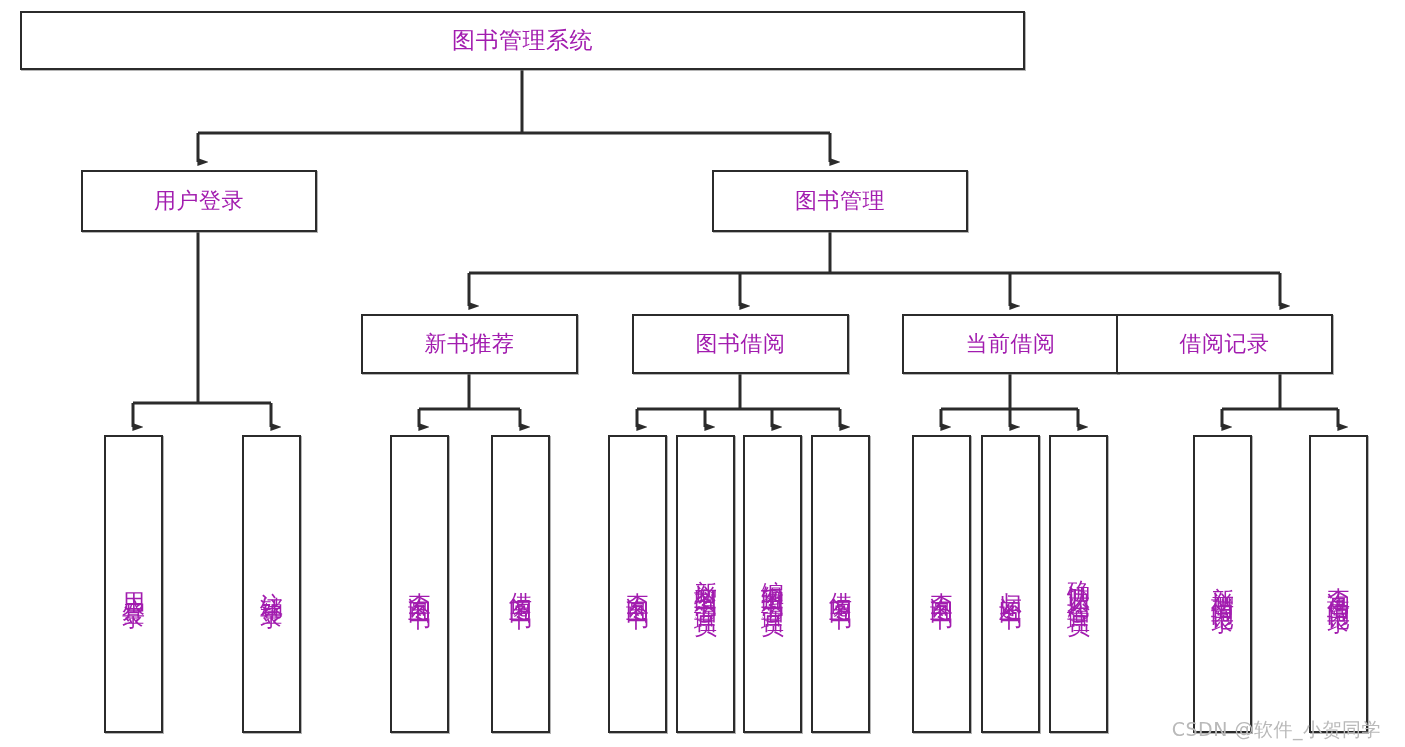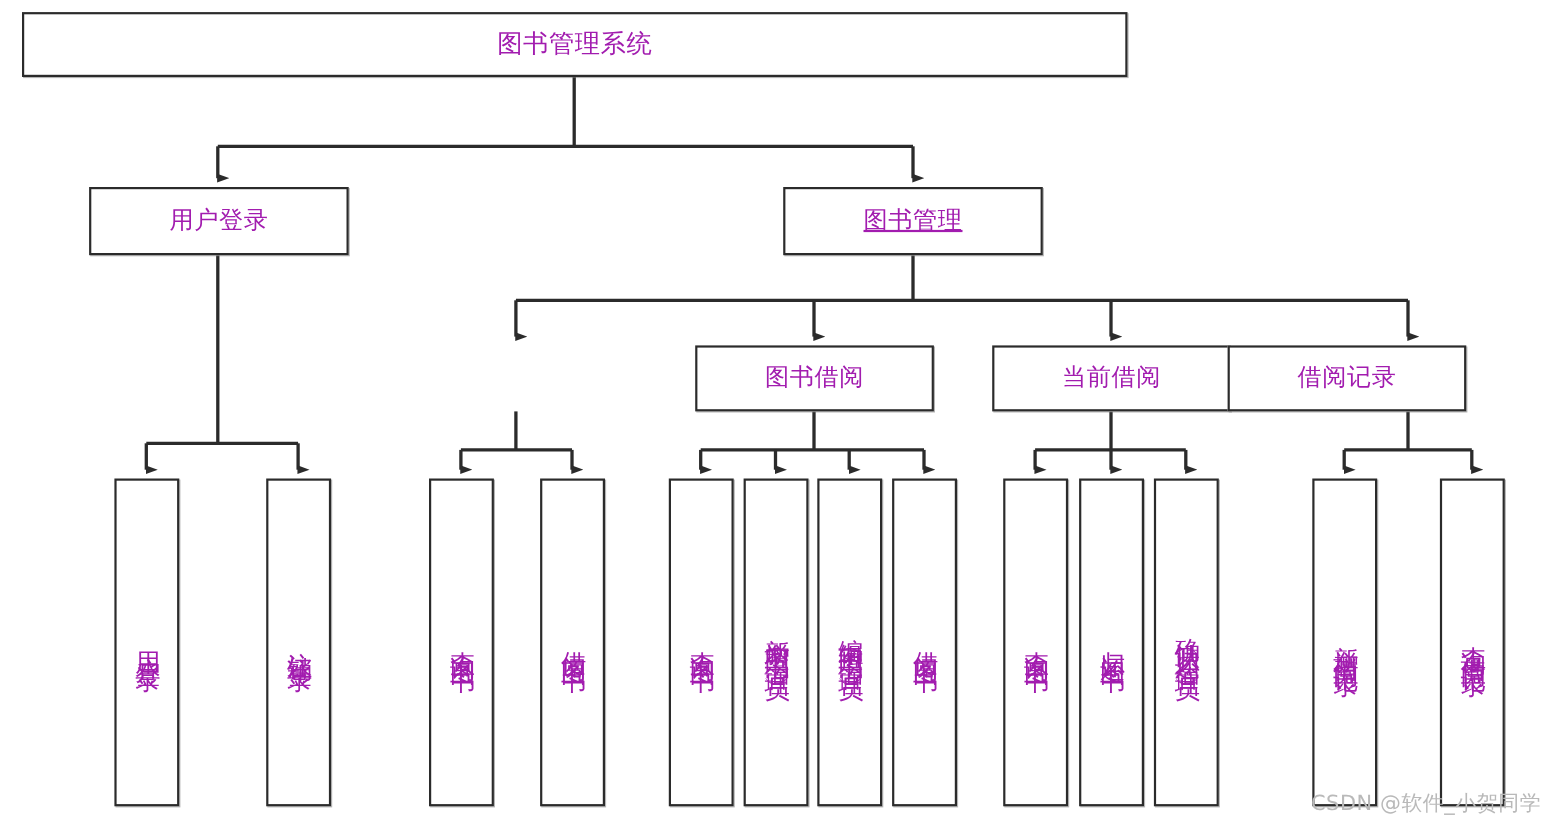--- a/index.html
+++ b/index.html
@@ -61,21 +61,21 @@
   .node.v .lbl {
     writing-mode: vertical-rl;
     text-orientation: upright;
     font-size: 23px;
     line-height: 1.0;
     letter-spacing: 5px;
     max-height: 100%;
   }
   #watermark {
     position: absolute;
-    right: 4px;
+    right: 24px;
     bottom: 4px;
     font-size: 19px;
     color: #b9b9b9;
     white-space: nowrap;
     z-index: 6;
     letter-spacing: 0.5px;
   }
 </style>
 </head>
 <body>
@@ -133,24 +133,27 @@
     </g>
   </svg>
 
   <div class="node h root" style="left:20px; top:11px; width:1005px; height:59px;">
     <span class="lbl">图书管理系统</span>
   </div>
 
   <div class="node h" style="left:81px; top:170px; width:236px; height:62px;">
     <span class="lbl">用户登录</span>
   </div>
-  <div class="node h" style="left:712px; top:170px; width:236px; height:62px;text-decoration:underline;">
+  <div class="node h" style="left:712px; top:170px; width:256px; height:62px;">
     <span class="lbl">图书管理</span>
   </div>
 
+  <div class="node h" style="left:361px; top:314px; width:217px; height:60px;">
+    <span class="lbl">新书推荐</span>
+  </div>
   <div class="node h" style="left:632px; top:314px; width:217px; height:60px;">
     <span class="lbl">图书借阅</span>
   </div>
   <div class="node h" style="left:902px; top:314px; width:217px; height:60px;">
     <span class="lbl">当前借阅</span>
   </div>
   <div class="node h" style="left:1116px; top:314px; width:217px; height:60px;">
     <span class="lbl">借阅记录</span>
   </div>
 

